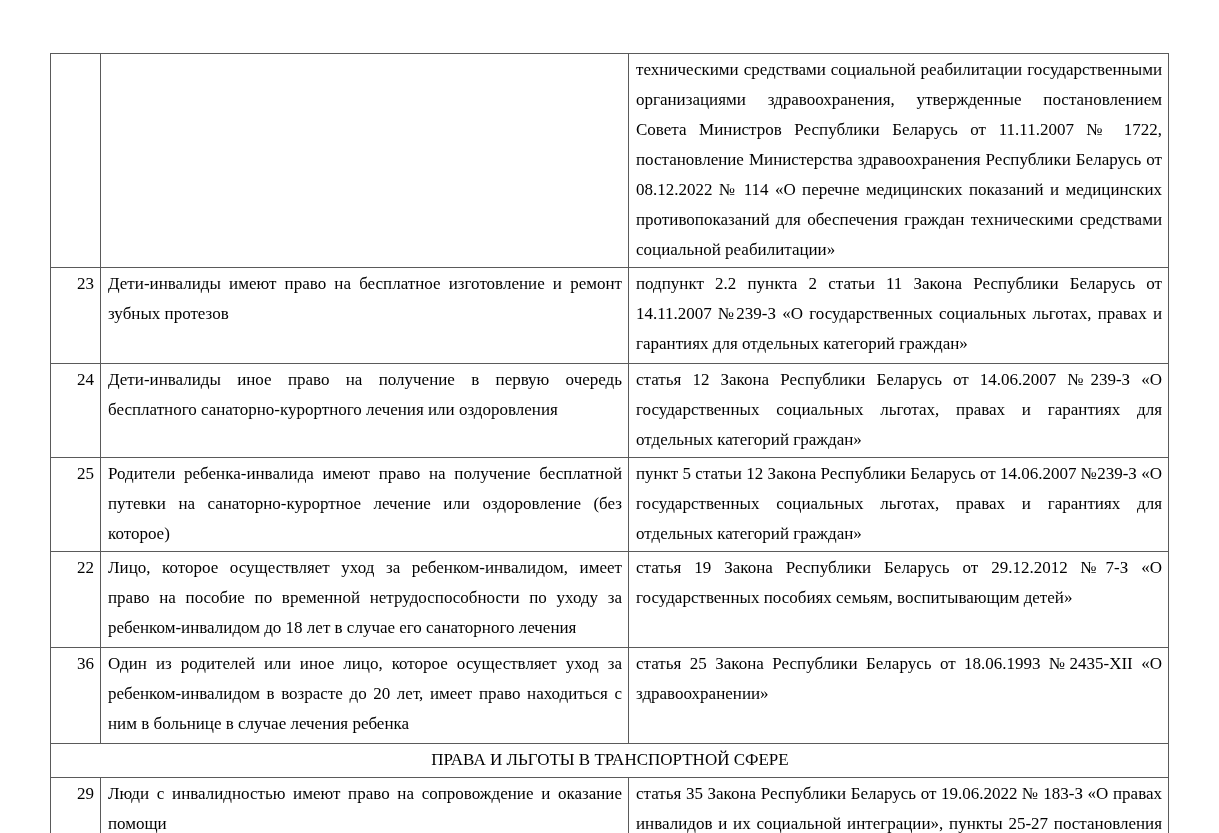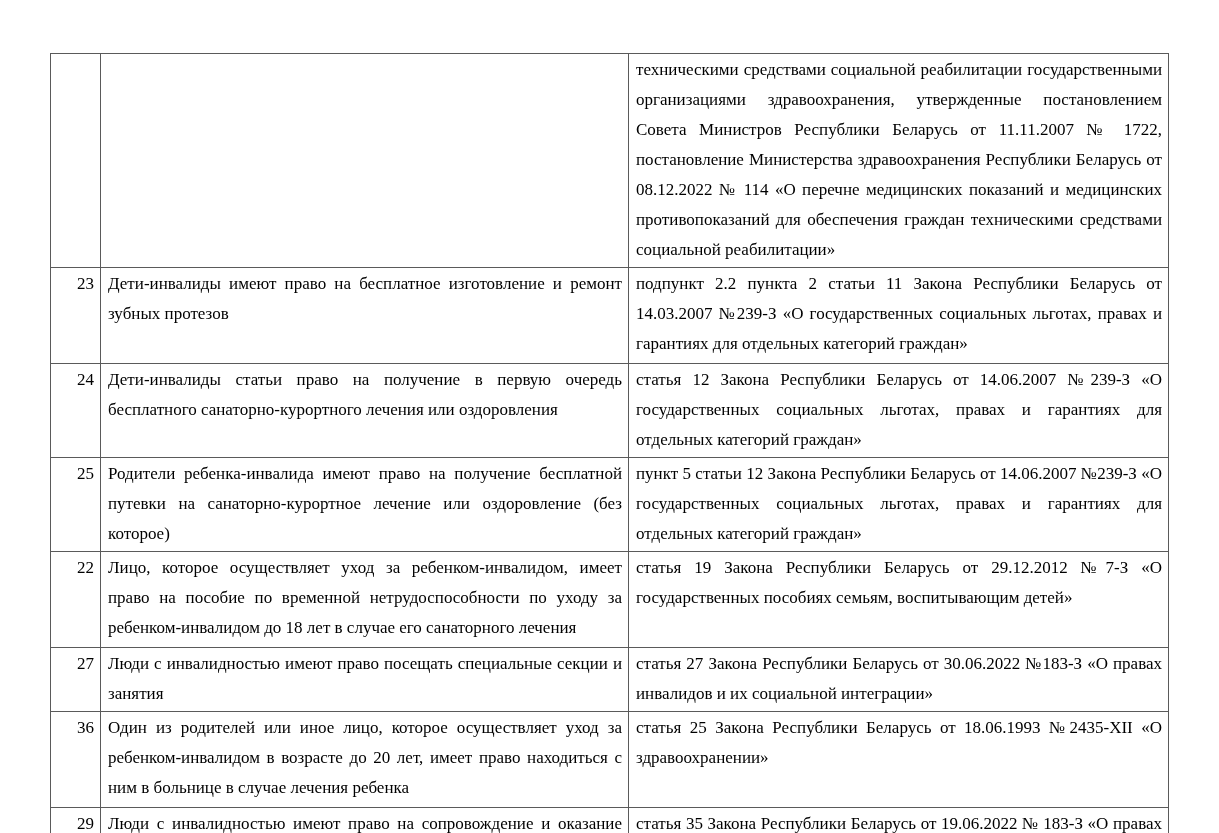--- a/index.html
+++ b/index.html
@@ -72,46 +72,44 @@
     </colgroup>
     <tbody>
         <tr class="row-cont">
           <td class="num-cell"></td>
           <td class="text-cell"></td>
           <td class="text-cell">техническими средствами социальной реабилитации государственными организациями здравоохранения, утвержденные постановлением Совета Министров Республики Беларусь от 11.11.2007 № 1722, постановление Министерства здравоохранения Республики Беларусь от 08.12.2022 № 114 «О перечне медицинских показаний и медицинских противопоказаний для обеспечения граждан техническими средствами социальной реабилитации»</td>
         </tr>
         <tr class="row-h4">
           <td class="num-cell">23</td>
           <td class="text-cell">Дети-инвалиды имеют право на бесплатное изготовление и ремонт зубных протезов</td>
-          <td class="text-cell">подпункт 2.2 пункта 2 статьи 11 Закона Республики Беларусь от 14.03.2007 №239-З «О государственных социальных льготах, правах и гарантиях для отдельных категорий граждан»</td>
+          <td class="text-cell">подпункт 2.2 пункта 2 статьи 11 Закона Республики Беларусь от 14.11.2007 №239-З «О государственных социальных льготах, правах и гарантиях для отдельных категорий граждан»</td>
         </tr>
         <tr class="row-h3">
           <td class="num-cell">24</td>
-          <td class="text-cell">Дети-инвалиды статьи право на получение в первую очередь бесплатного санаторно-курортного лечения или оздоровления</td>
+          <td class="text-cell">Дети-инвалиды иное право на получение в первую очередь бесплатного санаторно-курортного лечения или оздоровления</td>
           <td class="text-cell">статья 12 Закона Республики Беларусь от 14.06.2007 №239-З «О государственных социальных льготах, правах и гарантиях для отдельных категорий граждан»</td>
         </tr>
         <tr class="row-h3">
           <td class="num-cell">25</td>
           <td class="text-cell">Родители ребенка-инвалида имеют право на получение бесплатной путевки на санаторно-курортное лечение или оздоровление (без которое)</td>
           <td class="text-cell">пункт 5 статьи 12 Закона Республики Беларусь от 14.06.2007 №239-З «О государственных социальных льготах, правах и гарантиях для отдельных категорий граждан»</td>
         </tr>
         <tr class="row-h4">
           <td class="num-cell">22</td>
           <td class="text-cell">Лицо, которое осуществляет уход за ребенком-инвалидом, имеет право на пособие по временной нетрудоспособности по уходу за ребенком-инвалидом до 18 лет в случае его санаторного лечения</td>
           <td class="text-cell">статья 19 Закона Республики Беларусь от 29.12.2012 №7-З «О государственных пособиях семьям, воспитывающим детей»</td>
         </tr>
-        <tr class="row-h2">
-          <td class="num-cell">27</td>
-          <td class="text-cell">Люди с инвалидностью имеют право посещать специальные секции и занятия</td>
-          <td class="text-cell">статья 27 Закона Республики Беларусь от 30.06.2022 №183-З «О правах инвалидов и их социальной интеграции»</td>
-        </tr>
         <tr class="row-h4">
           <td class="num-cell">36</td>
           <td class="text-cell">Один из родителей или иное лицо, которое осуществляет уход за ребенком-инвалидом в возрасте до 20 лет, имеет право находиться с ним в больнице в случае лечения ребенка</td>
           <td class="text-cell">статья 25 Закона Республики Беларусь от 18.06.1993 №2435-XII «О здравоохранении»</td>
+        </tr>
+        <tr class="row-h1">
+          <td colspan="3" class="section-cell">ПРАВА И ЛЬГОТЫ В ТРАНСПОРТНОЙ СФЕРЕ</td>
         </tr>
         <tr class="row-h3">
           <td class="num-cell">29</td>
           <td class="text-cell">Люди с инвалидностью имеют право на сопровождение и оказание помощи</td>
           <td class="text-cell">статья 35 Закона Республики Беларусь от 19.06.2022 № 183-З «О правах инвалидов и их социальной интеграции», пункты 25-27 постановления Совета Министров Республики</td>
         </tr>
       </tbody>
   </table>
 </div>
 

